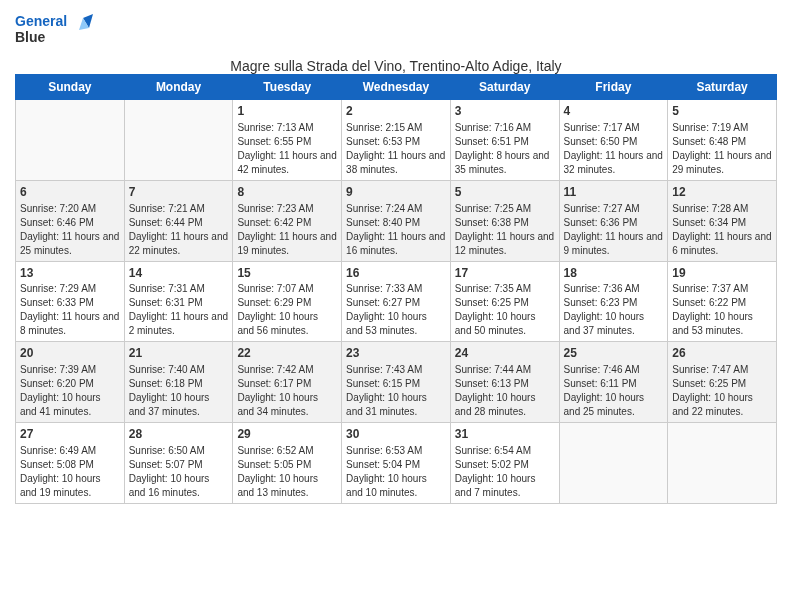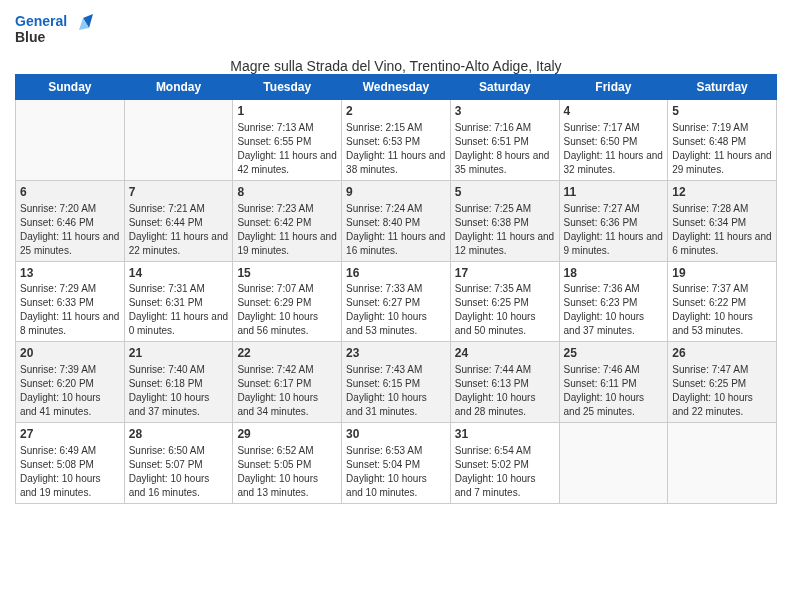--- a/index.html
+++ b/index.html
@@ -214,21 +214,21 @@
             <div>Sunrise: 7:29 AM</div>
             <div>Sunset: 6:33 PM</div>
             <div>Daylight: 11 hours and 8 minutes.</div>
           </div>
         </td>
         <td>
           <div class="cell-content">
             <span class="day-num">14</span>
             <div>Sunrise: 7:31 AM</div>
             <div>Sunset: 6:31 PM</div>
-            <div>Daylight: 11 hours and 0 minutes.</div>
+            <div>Daylight: 11 hours and 2 minutes.</div>
           </div>
         </td>
         <td>
           <div class="cell-content">
             <span class="day-num">15</span>
             <div>Sunrise: 7:07 AM</div>
             <div>Sunset: 6:29 PM</div>
             <div>Daylight: 10 hours and 56 minutes.</div>
           </div>
         </td>

